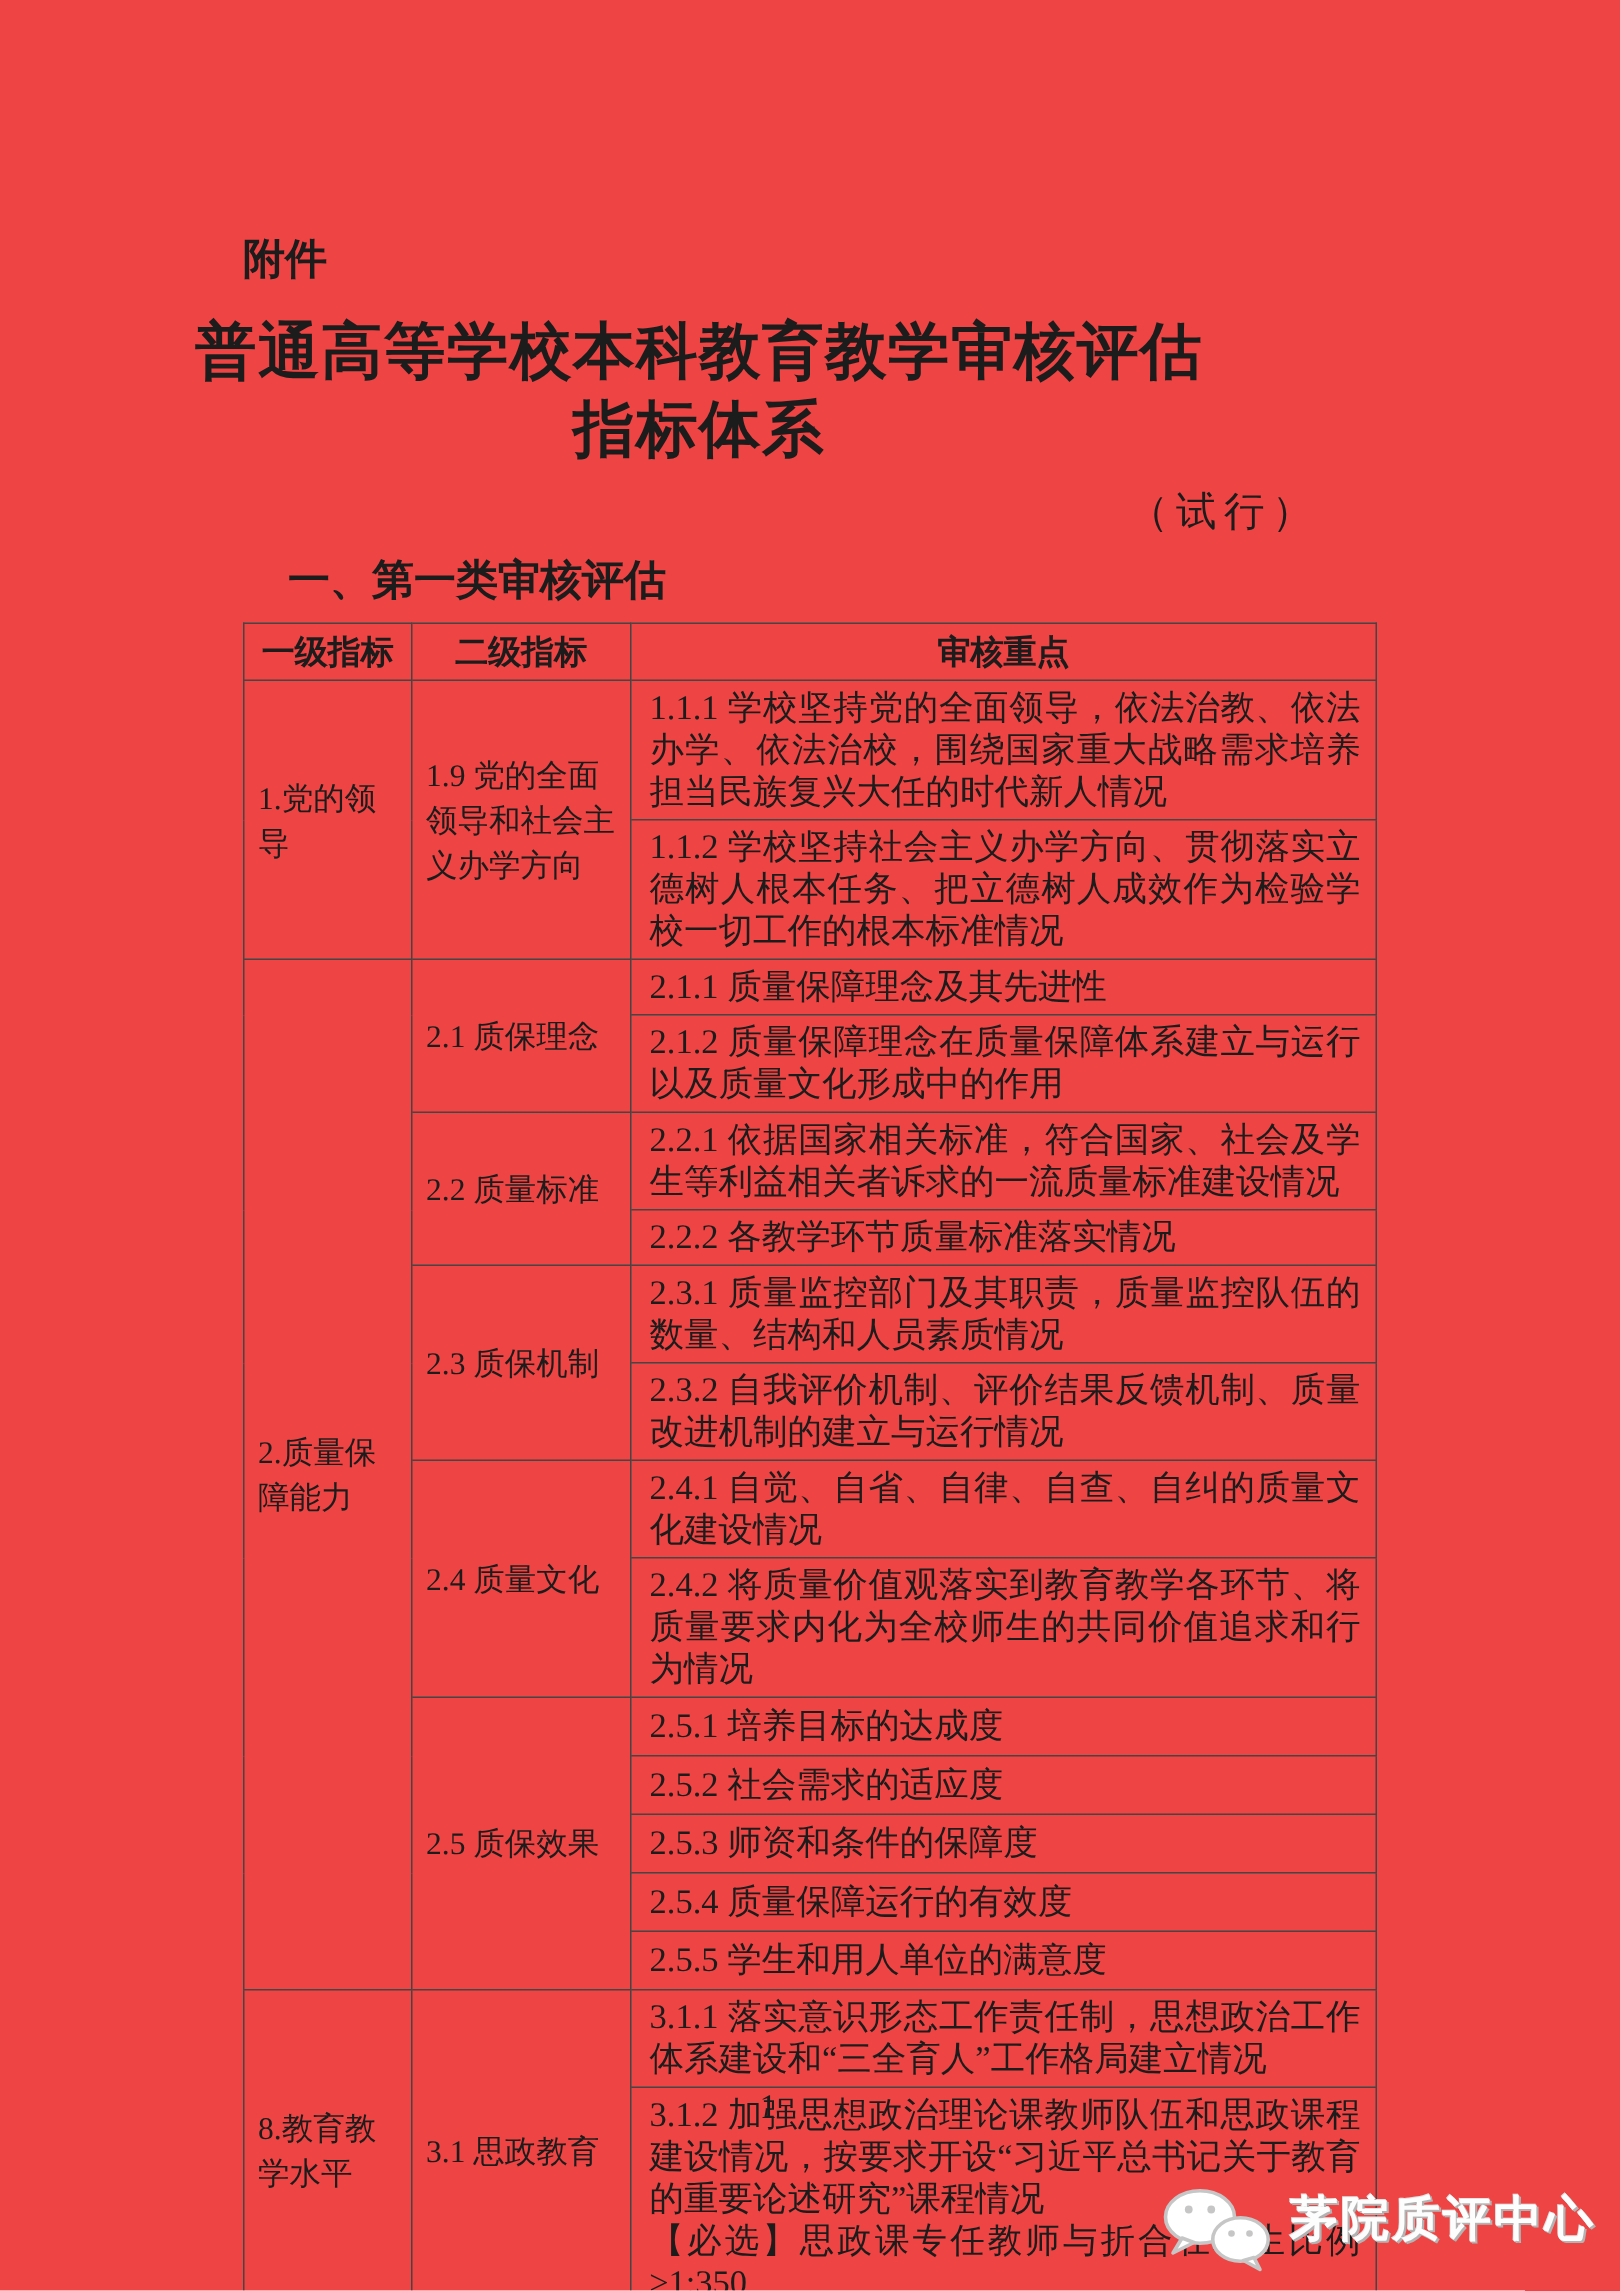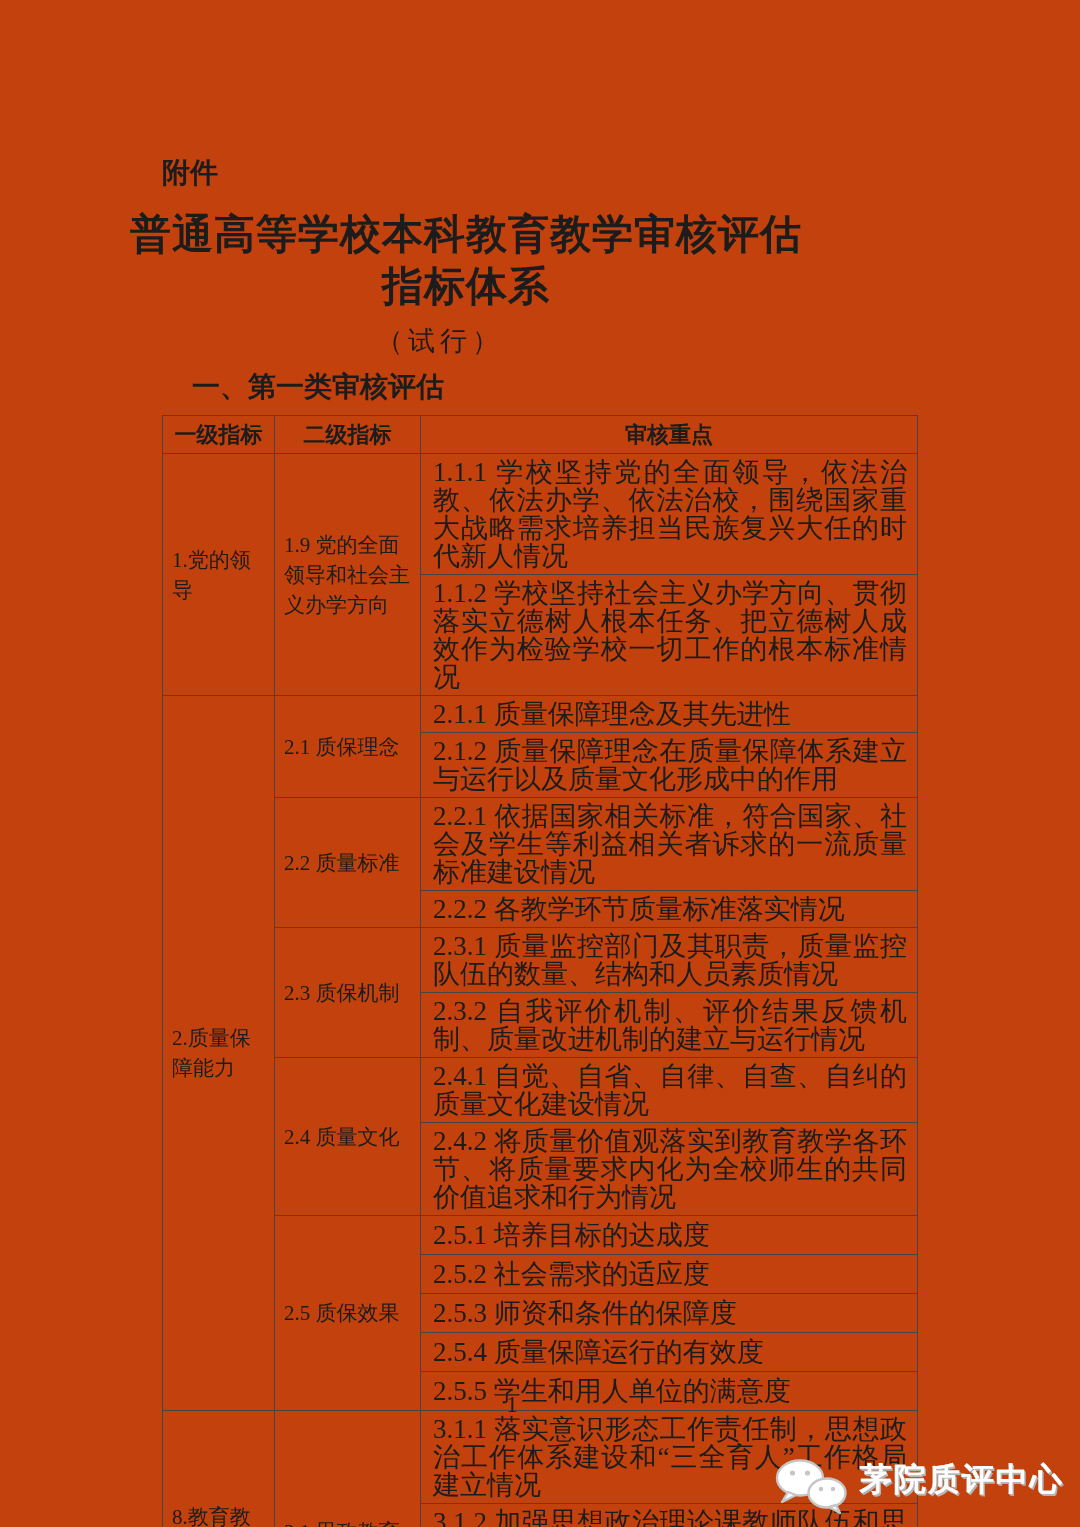--- a/index.html
+++ b/index.html
@@ -1,21 +1,21 @@
 <!DOCTYPE html>
 <html><head>
 <meta charset="utf-8">
 <style>
   * { margin: 0; padding: 0; box-sizing: border-box; }
   html, body { background: #ffffff; }
   .page {
     position: relative;
     width: 1080px;
     height: 1527px;
-    background: #c2410c;
+    background: #ef4444;
     color: #1c1c1c;
     font-family: "Liberation Serif", "DejaVu Serif", serif;
     overflow: hidden;
   }
   .attachment {
     position: absolute;
     left: 162px;
     top: 158px;
     font-family: "Liberation Sans", "DejaVu Sans", sans-serif;
     font-weight: bold;
@@ -32,21 +32,21 @@
     font-weight: bold;
     font-size: 41px;
     line-height: 52px;
     letter-spacing: 1px;
   }
   .subtitle {
     position: absolute;
     left: 0;
     top: 323px;
     width: 880px;
-    text-align: center;
+    text-align: right;
     font-size: 27px;
     letter-spacing: 5px;
     font-family: "Liberation Serif", "DejaVu Serif", serif;
   }
   .section-heading {
     position: absolute;
     left: 162px;
     top: 372px;
     font-family: "Liberation Sans", "DejaVu Sans", sans-serif;
     font-weight: bold;
@@ -77,21 +77,21 @@
   .col1 { width: 112px; }
   .col2 { width: 146px; }
   .col3 { width: 497px; }
   td.c1, td.c2 {
     font-size: 21px;
     line-height: 30px;
     text-align: left;
     padding: 3px 4px 3px 9px;
   }
   td.c3 {
-    font-size: 27px;
+    font-size: 23px;
     line-height: 28px;
     text-align: justify;
     padding: 4px 10px 4px 12px;
   }
   td.c3 .note { line-height: 28px; }
   .rh34 { height: 34px; } .rh37 { height: 37px; } .rh39 { height: 39px; margin-left: 37px; }
   .rh53 { height: 53px; } .rh55 { height: 55px; } .rh56 { height: 56px; }
   .rh86 { height: 86px; margin-top: 20px; } .rh90 { height: 90px; } .rh112 { height: 112px; }
   .page-number {
     position: absolute;

